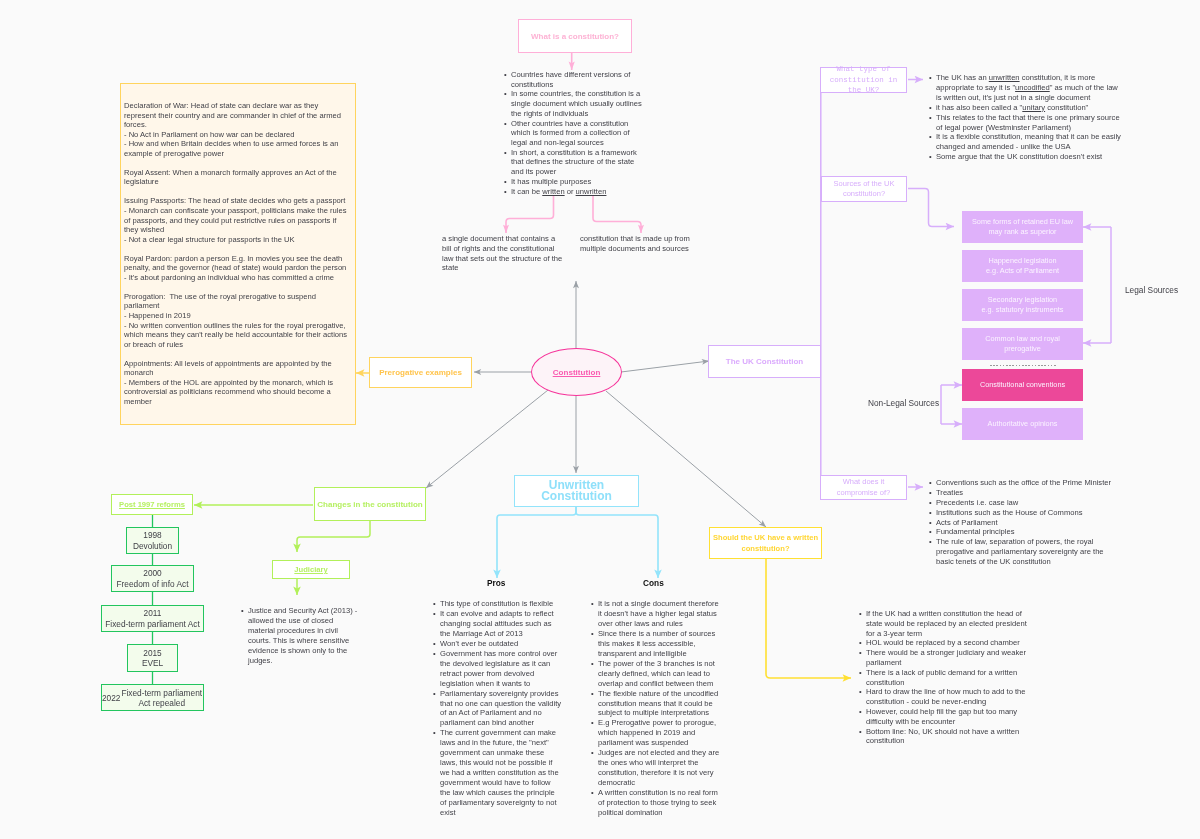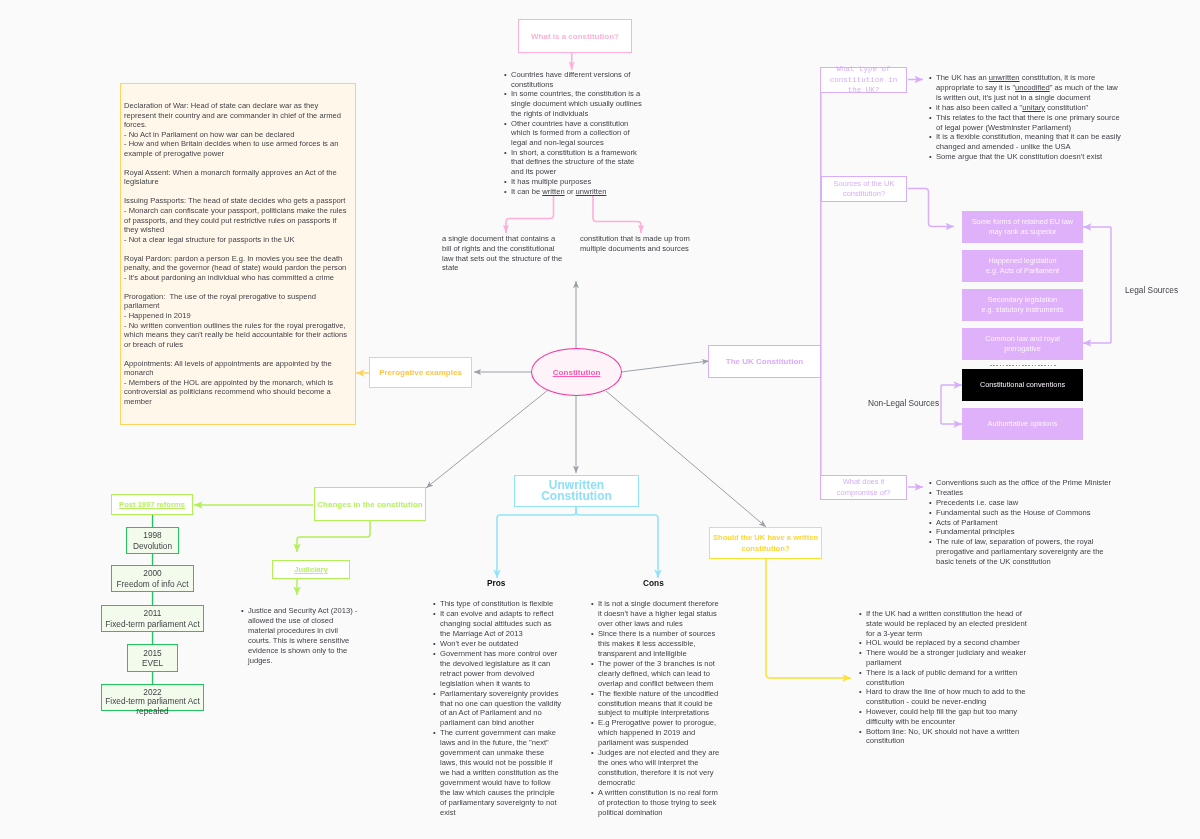--- a/index.html
+++ b/index.html
@@ -187,39 +187,39 @@
   <span style="font-size:7.3px;color:#fbf3ff;line-height:10.2px;"><span>Happened legislation</span><br><span>e.g. Acts of Parliament</span></span>
 </div>
 <div class="node" style="left:962px;top:289px;width:121px;height:32px;background:#dfb1fa;">
   <span style="font-size:7.3px;color:#fbf3ff;line-height:10.2px;"><span>Secondary legislation</span><br><span>e.g. statutory instruments</span></span>
 </div>
 <div class="node" style="left:962px;top:328px;width:121px;height:32px;background:#dfb1fa;">
   <span style="font-size:7.3px;color:#fbf3ff;line-height:10.2px;"><span>Common law and royal</span><br><span>prerogative</span></span>
 </div>
 <div style="position:absolute;left:990px;top:365px;width:66px;height:1px;
      background:repeating-linear-gradient(to right,#9a9a9a 0 1.6px,transparent 1.6px 3.2px);"></div>
-<div class="node" style="left:962px;top:369px;width:121px;height:32px;background:#000000;">
+<div class="node" style="left:962px;top:369px;width:121px;height:32px;background:#ec4899;">
   <span style="font-size:7.3px;color:#fbf3ff;line-height:10.2px;"><span>Constitutional conventions</span><br><span></span></span>
 </div>
 <div class="node" style="left:962px;top:408px;width:121px;height:32px;background:#dfb1fa;">
   <span style="font-size:7.3px;color:#fbf3ff;line-height:10.2px;"><span>Authoritative opinions</span><br><span></span></span>
 </div>
 
 <div class="blk" style="left:1125px;top:285px;font-size:8.3px;color:#3f3f46;">Legal Sources</div>
 <div class="blk" style="left:868px;top:398px;font-size:8.3px;color:#3f3f46;">Non-Legal Sources</div>
 
 <div class="node" style="left:820px;top:475px;width:87px;height:25px;border:1.7px solid #d7aefb;background:#fff;padding:0 3px;">
   <span style="font-size:7.5px;color:#d7aefb;line-height:10.5px;">What does it compromise of?</span>
 </div>
 
 <ul class="bl" style="position:absolute;left:929px;top:478px;width:190px;font-size:7.6px;line-height:9.88px;">
   <li>Conventions such as the office of the Prime Minister</li>
   <li>Treaties</li>
   <li>Precedents i.e. case law</li>
-  <li>Fundamental such as the House of Commons</li>
+  <li>Institutions such as the House of Commons</li>
   <li>Acts of Parliament</li>
   <li>Fundamental principles</li>
   <li>The rule of law, separation of powers, the royal prerogative and parliamentary sovereignty are the basic tenets of the UK constitution</li>
 </ul>
 
 <div class="node" style="left:111px;top:494px;width:82px;height:21px;border:1.5px solid #b2f05a;background:#fff;">
   <span style="font-size:7.6px;font-weight:bold;color:#b6f062;text-decoration:underline;">Post 1997 reforms</span>
 </div>
 
 <div class="node" style="left:126px;top:527px;width:53px;height:27px;border:1.3px solid #22c55e;background:#f3fcec;flex-direction:column;line-height:10.3px;">
@@ -231,21 +231,21 @@
   <span style="font-size:8.3px;">Freedom of info Act</span>
 </div>
 <div class="node" style="left:101px;top:605px;width:103px;height:27px;border:1.3px solid #22c55e;background:#f3fcec;flex-direction:column;line-height:10.3px;">
   <span style="font-size:8.3px;">2011</span>
   <span style="font-size:8.3px;">Fixed-term parliament Act</span>
 </div>
 <div class="node" style="left:127px;top:644px;width:51px;height:28px;border:1.3px solid #22c55e;background:#f3fcec;flex-direction:column;line-height:10.3px;">
   <span style="font-size:8.3px;">2015</span>
   <span style="font-size:8.3px;">EVEL</span>
 </div>
-<div class="node" style="left:101px;top:684px;width:103px;height:27px;border:1.3px solid #22c55e;background:#f3fcec;flex-direction:column;line-height:10.3px;overflow:visible;justify-content:flex-start;padding-top:2px;">
+<div class="node" style="left:101px;top:684px;width:103px;height:27px;border:1.3px solid #22c55e;background:#f3fcec;flex-direction:row;line-height:10.3px;overflow:visible;justify-content:flex-start;padding-top:2px;">
   <span style="font-size:8.3px;">2022</span>
   <span style="font-size:8.3px;line-height:9.8px;">Fixed-term parliament Act repealed</span>
 </div>
 
 <div class="node" style="left:272px;top:560px;width:78px;height:19px;border:1.5px solid #b2f05a;background:#fff;">
   <span style="font-size:7.6px;font-weight:bold;color:#b6f062;text-decoration:underline;">Judiciary</span>
 </div>
 
 <ul class="bl" style="position:absolute;left:241px;top:606px;width:119px;font-size:7.6px;line-height:9.93px;">
   <li style="width:112px;">Justice and Security Act (2013) - allowed the use of closed material procedures in civil courts. This is where sensitive evidence is shown only to the judges.</li>

